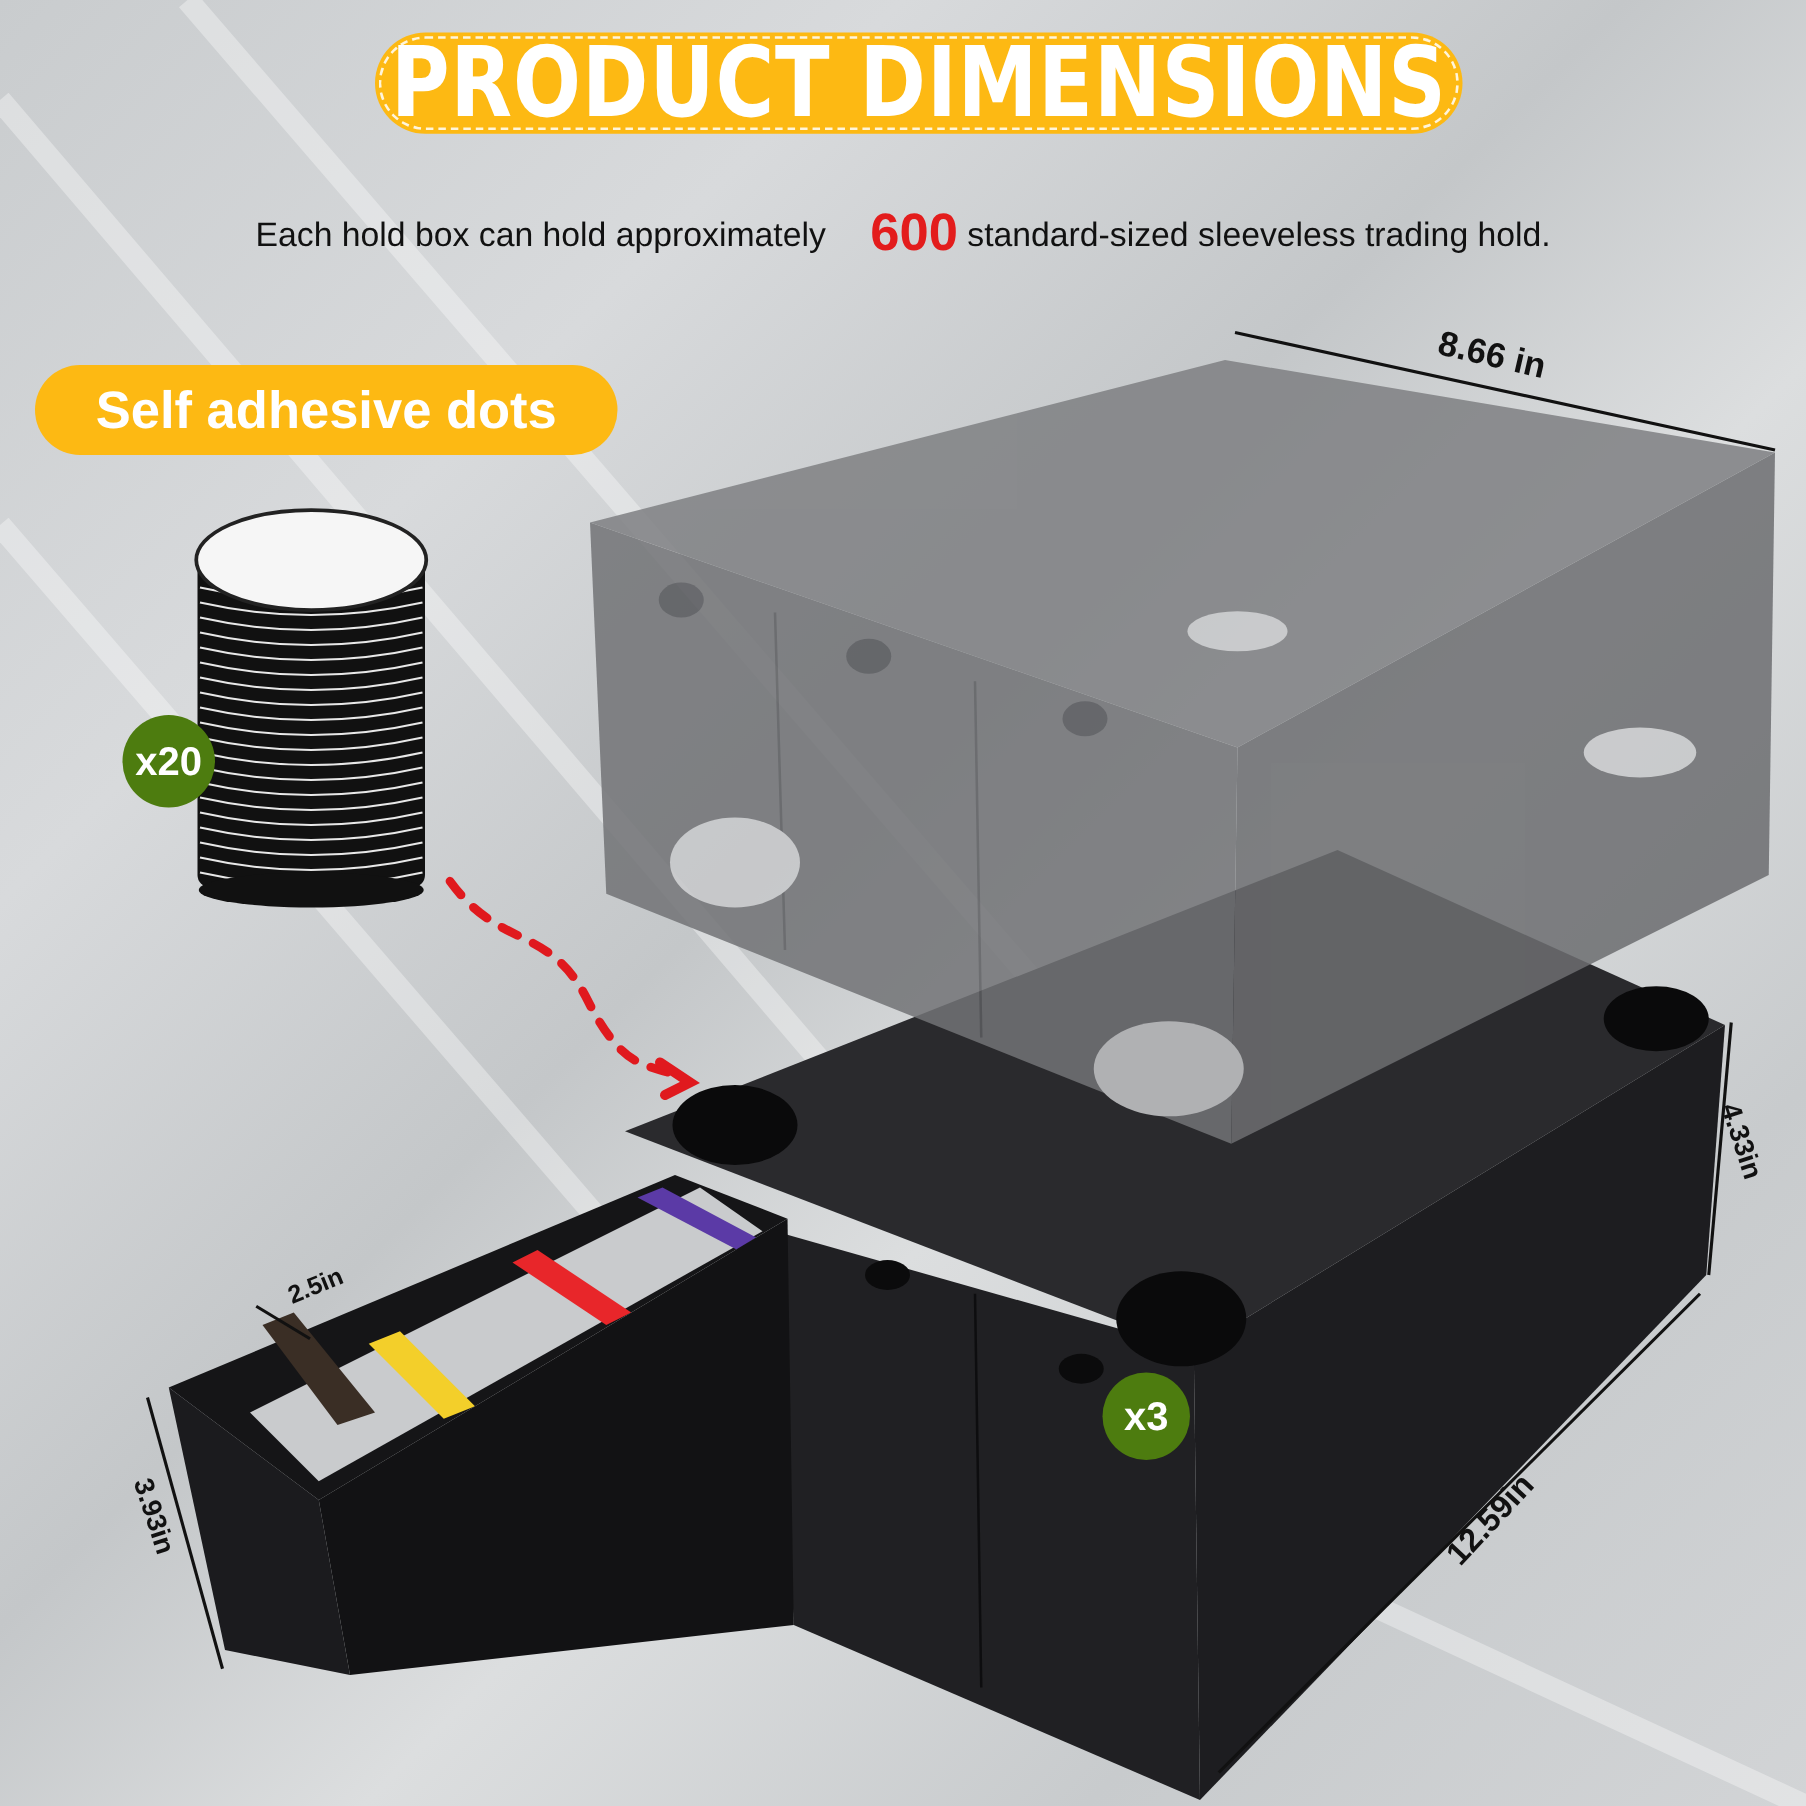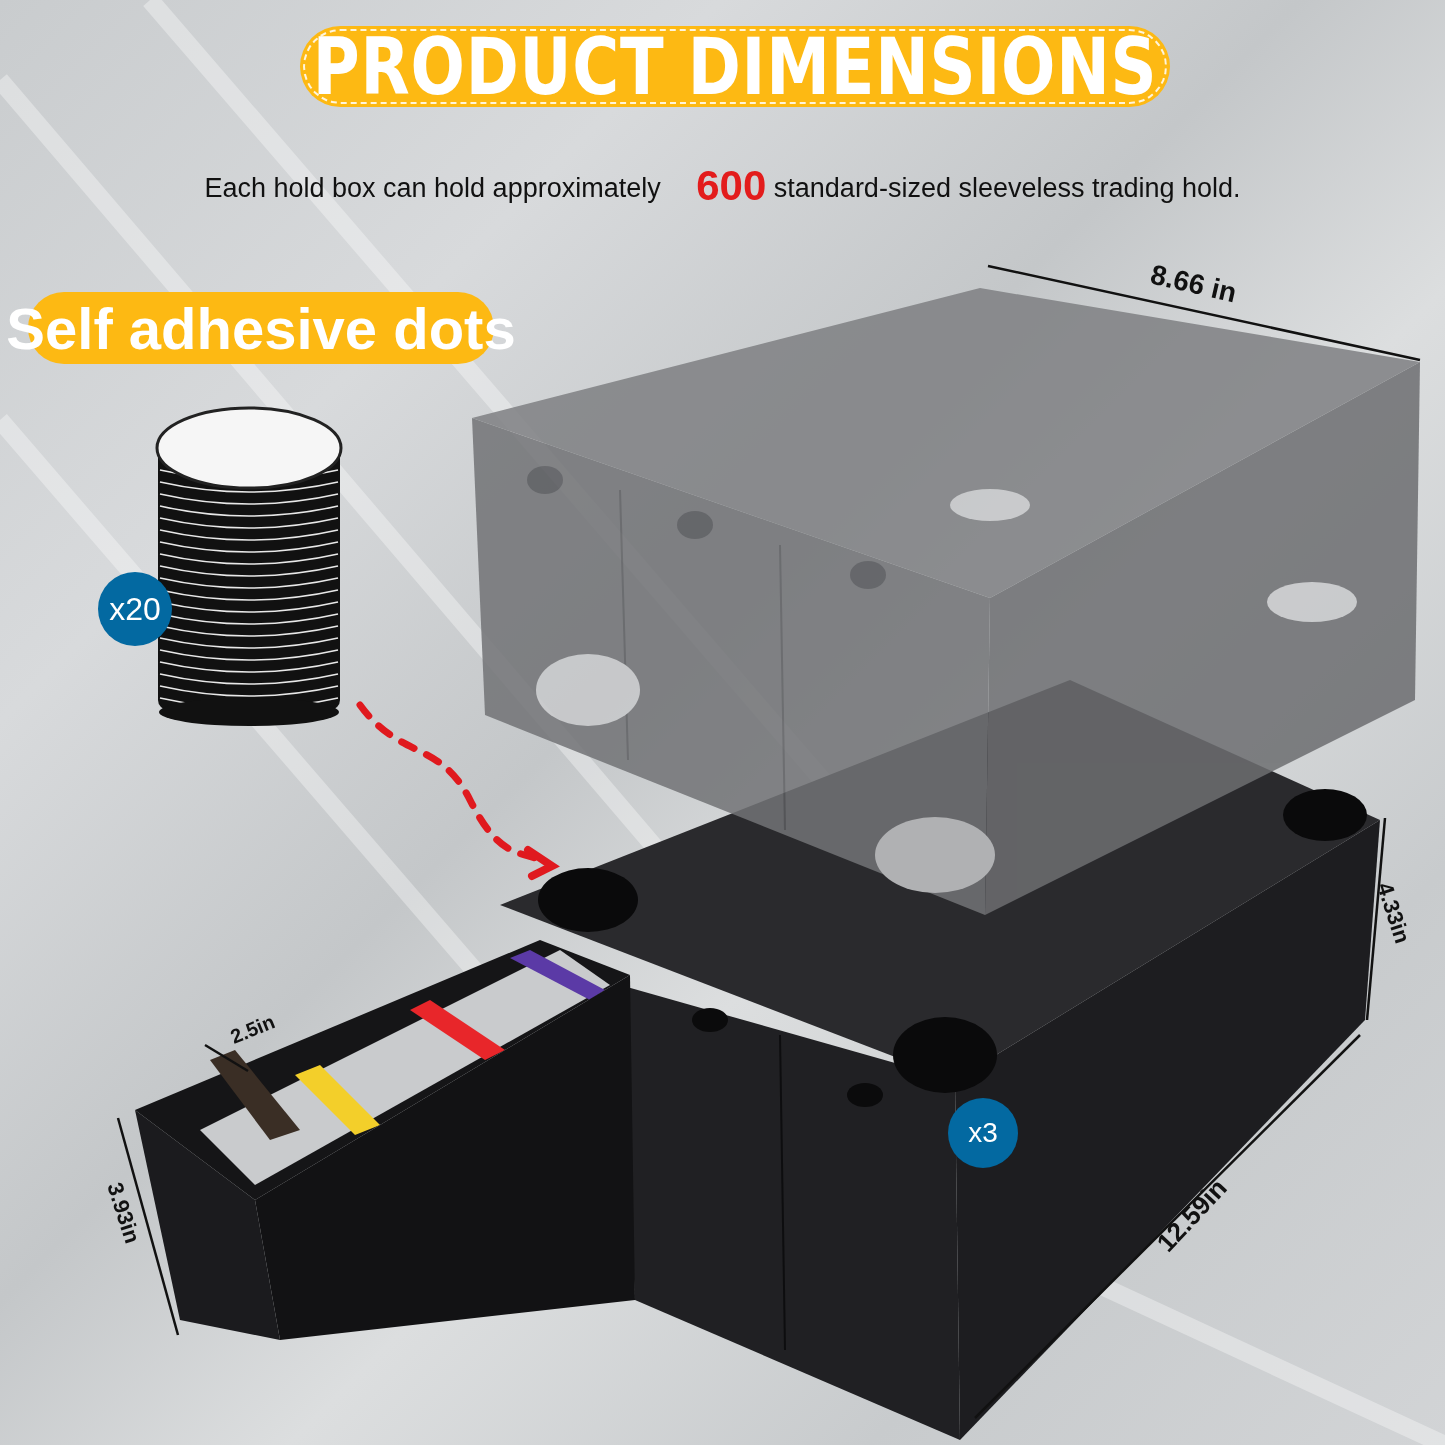--- a/index.html
+++ b/index.html
@@ -23,28 +23,28 @@
   .subtitle {
     position: absolute; left: 0; width: 1445px; top: 162px; text-align: center;
     font-size: 27px; color: #111; white-space: nowrap;
   }
   .subtitle .count { color: #e31c1c; font-weight: bold; font-size: 42px; vertical-align: -3px; margin-left: 28px; }
   .dots-pill {
     position: absolute; left: 28px; top: 292px; width: 466px; height: 72px;
     background: #fdb913; border-radius: 36px;
     display: flex; align-items: center; justify-content: center;
   }
-  .dots-text { color: #fff; font-weight: bold; font-size: 58px; white-space: nowrap; }
+  .dots-text { color: #fff; font-weight: bold; font-size: 42px; white-space: nowrap; }
   .badge {
-    position: absolute; border-radius: 50%; background: #0369a1;
+    position: absolute; border-radius: 50%; background: #4d7c0f;
     display: flex; align-items: center; justify-content: center;
-    color: #fff; font-weight: normal;
+    color: #fff; font-weight: bold;
   }
   .badge-x20 { left: 98px; top: 572px; width: 74px; height: 74px; font-size: 32px; }
-  .badge-x3 { left: 948px; top: 1098px; width: 70px; height: 70px; font-size: 28px; }
+  .badge-x3 { left: 882px; top: 1098px; width: 70px; height: 70px; font-size: 32px; }
   .dim {
     position: absolute; font-weight: bold; color: #111; white-space: nowrap;
     transform-origin: center center;
   }
   .dim-866 { left: 1150px; top: 268px; font-size: 28px; transform: rotate(13deg); }
   .dim-433 { left: 1362px; top: 900px; font-size: 22px; transform: rotate(72deg); }
   .dim-1259 { left: 1148px; top: 1200px; font-size: 26px; transform: rotate(-47deg); }
   .dim-393 { left: 92px; top: 1200px; font-size: 22px; transform: rotate(72deg); }
   .dim-25 { left: 230px; top: 1018px; font-size: 20px; transform: rotate(-22deg); }
   svg.art { position: absolute; left: 0; top: 0; }

